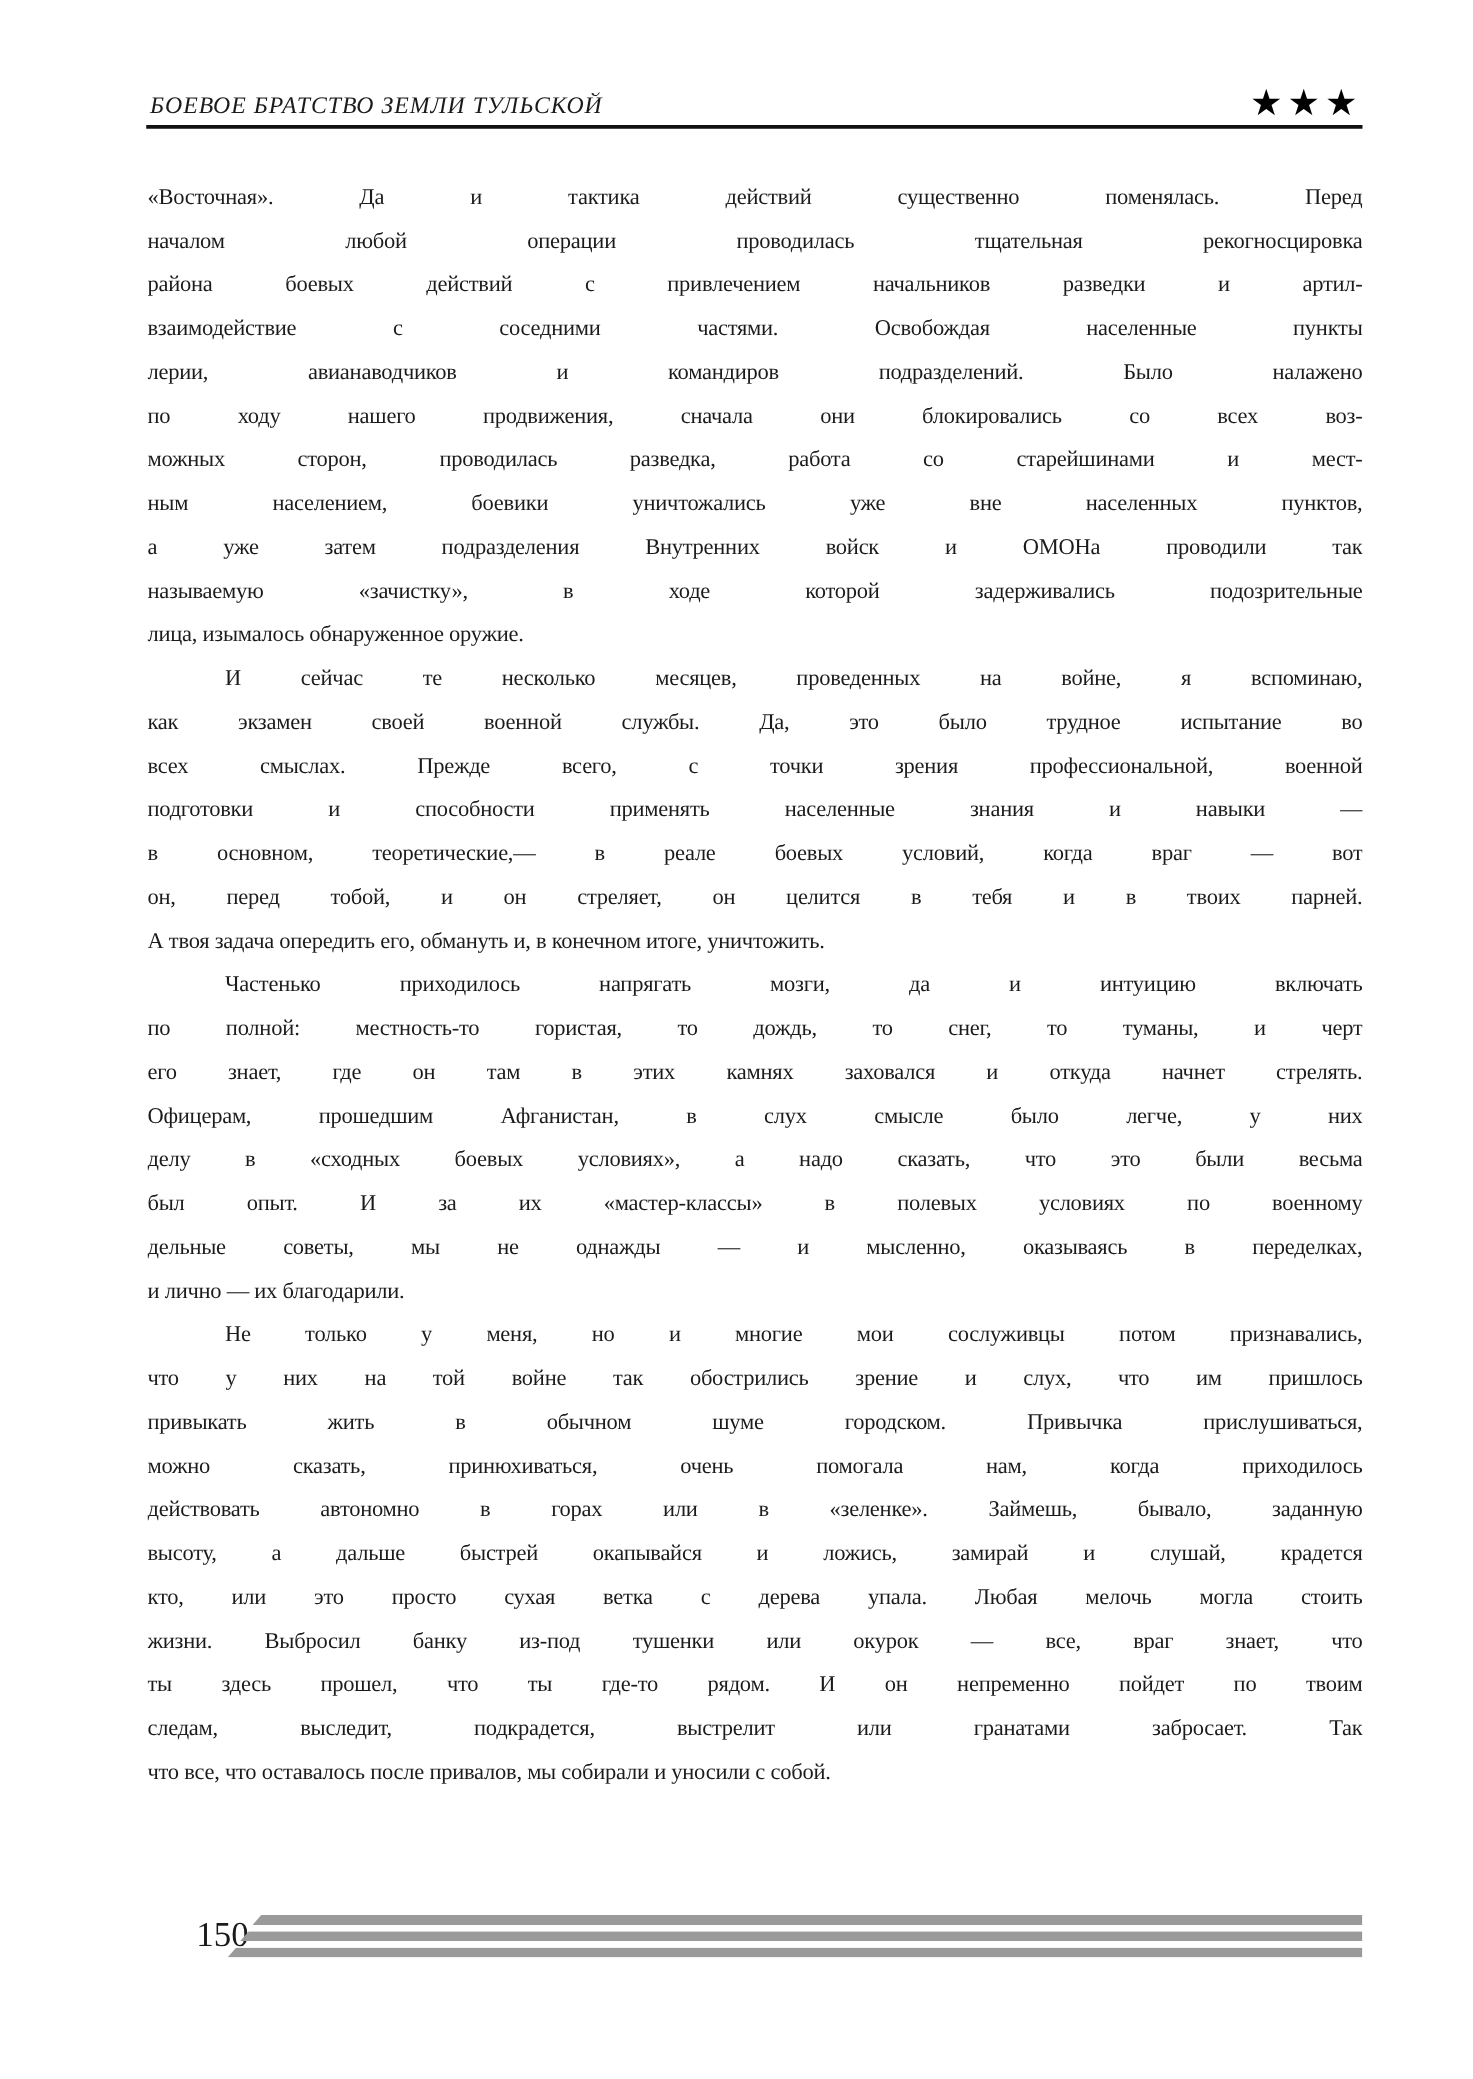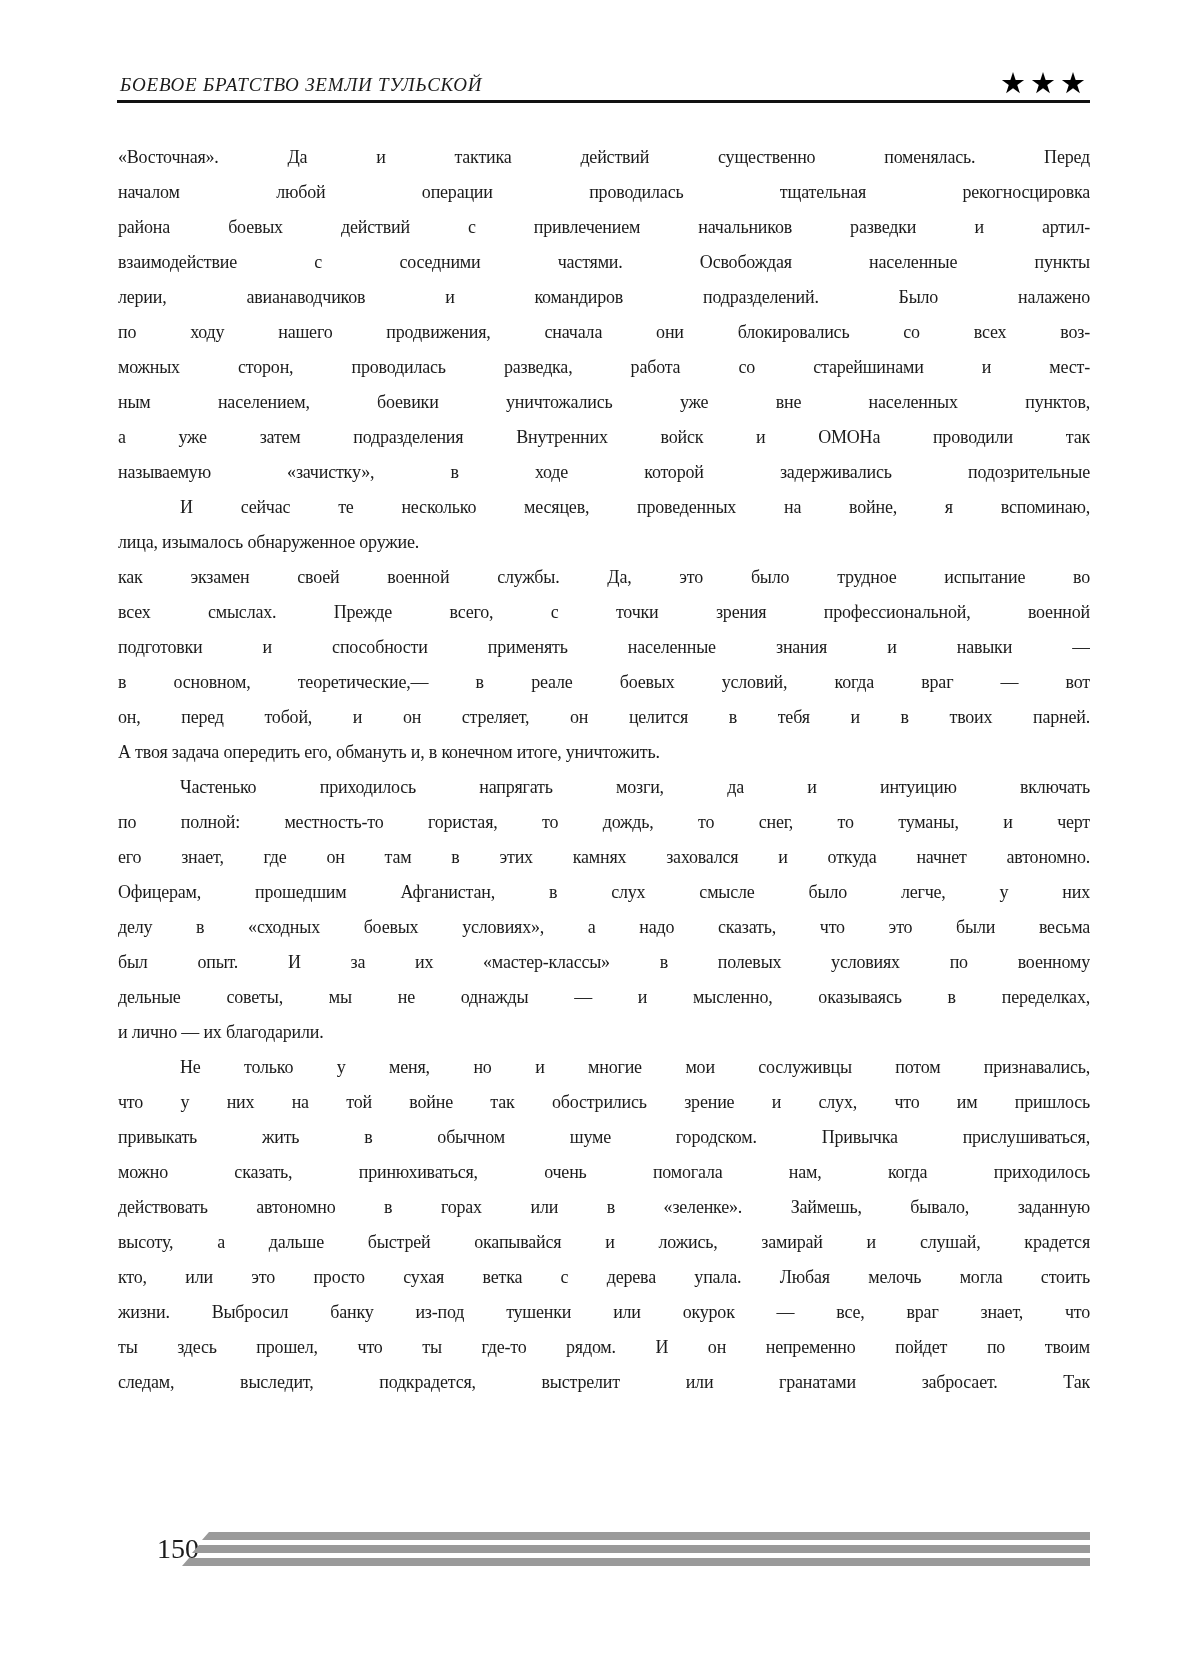--- a/index.html
+++ b/index.html
@@ -114,46 +114,47 @@
       <div class="line">«Восточная». Да и тактика действий существенно поменялась. Перед</div>
       <div class="line">началом любой операции проводилась тщательная рекогносцировка</div>
       <div class="line">района боевых действий с привлечением начальников разведки и артил-</div>
       <div class="line">взаимодействие с соседними частями. Освобождая населенные пункты</div>
       <div class="line">лерии, авианаводчиков и командиров подразделений. Было налажено</div>
       <div class="line">по ходу нашего продвижения, сначала они блокировались со всех воз-</div>
       <div class="line">можных сторон, проводилась разведка, работа со старейшинами и мест-</div>
       <div class="line">ным населением, боевики уничтожались уже вне населенных пунктов,</div>
       <div class="line">а уже затем подразделения Внутренних войск и ОМОНа проводили так</div>
       <div class="line">называемую «зачистку», в ходе которой задерживались подозрительные</div>
+      <div class="line last">лица, изымалось обнаруженное оружие.</div>
       <div class="line indent">И сейчас те несколько месяцев, проведенных на войне, я вспоминаю,</div>
-      <div class="line last">лица, изымалось обнаруженное оружие.</div>
       <div class="line">как экзамен своей военной службы. Да, это было трудное испытание во</div>
       <div class="line">всех смыслах. Прежде всего, с точки зрения профессиональной, военной</div>
       <div class="line">подготовки и способности применять населенные знания и навыки —</div>
       <div class="line">в основном, теоретические,— в реале боевых условий, когда враг — вот</div>
       <div class="line">он, перед тобой, и он стреляет, он целится в тебя и в твоих парней.</div>
       <div class="line last">А твоя задача опередить его, обмануть и, в конечном итоге, уничтожить.</div>
       <div class="line indent">Частенько приходилось напрягать мозги, да и интуицию включать</div>
       <div class="line">по полной: местность-то гористая, то дождь, то снег, то туманы, и черт</div>
-      <div class="line">его знает, где он там в этих камнях заховался и откуда начнет автономно.</div>
+      <div class="line">его знает, где он там в этих камнях заховался и откуда начнет стрелять.</div>
       <div class="line">Офицерам, прошедшим Афганистан, в слух смысле было легче, у них</div>
       <div class="line">делу в «сходных боевых условиях», а надо сказать, что это были весьма</div>
       <div class="line">был опыт. И за их «мастер-классы» в полевых условиях по военному</div>
       <div class="line">дельные советы, мы не однажды — и мысленно, оказываясь в переделках,</div>
       <div class="line last">и лично — их благодарили.</div>
       <div class="line indent">Не только у меня, но и многие мои сослуживцы потом признавались,</div>
       <div class="line">что у них на той войне так обострились зрение и слух, что им пришлось</div>
       <div class="line">привыкать жить в обычном шуме городском. Привычка прислушиваться,</div>
       <div class="line">можно сказать, принюхиваться, очень помогала нам, когда приходилось</div>
       <div class="line">действовать автономно в горах или в «зеленке». Займешь, бывало, заданную</div>
       <div class="line">высоту, а дальше быстрей окапывайся и ложись, замирай и слушай, крадется</div>
       <div class="line">кто, или это просто сухая ветка с дерева упала. Любая мелочь могла стоить</div>
       <div class="line">жизни. Выбросил банку из-под тушенки или окурок — все, враг знает, что</div>
       <div class="line">ты здесь прошел, что ты где-то рядом. И он непременно пойдет по твоим</div>
       <div class="line">следам, выследит, подкрадется, выстрелит или гранатами забросает. Так</div>
+      <div class="line last">что все, что оставалось после привалов, мы собирали и уносили с собой.</div>
     </div>
 
   <div class="footer">
     <div class="page-number">150</div>
     <div class="stripe s1"></div>
     <div class="stripe s2"></div>
     <div class="stripe s3"></div>
   </div>
 
 </div>

